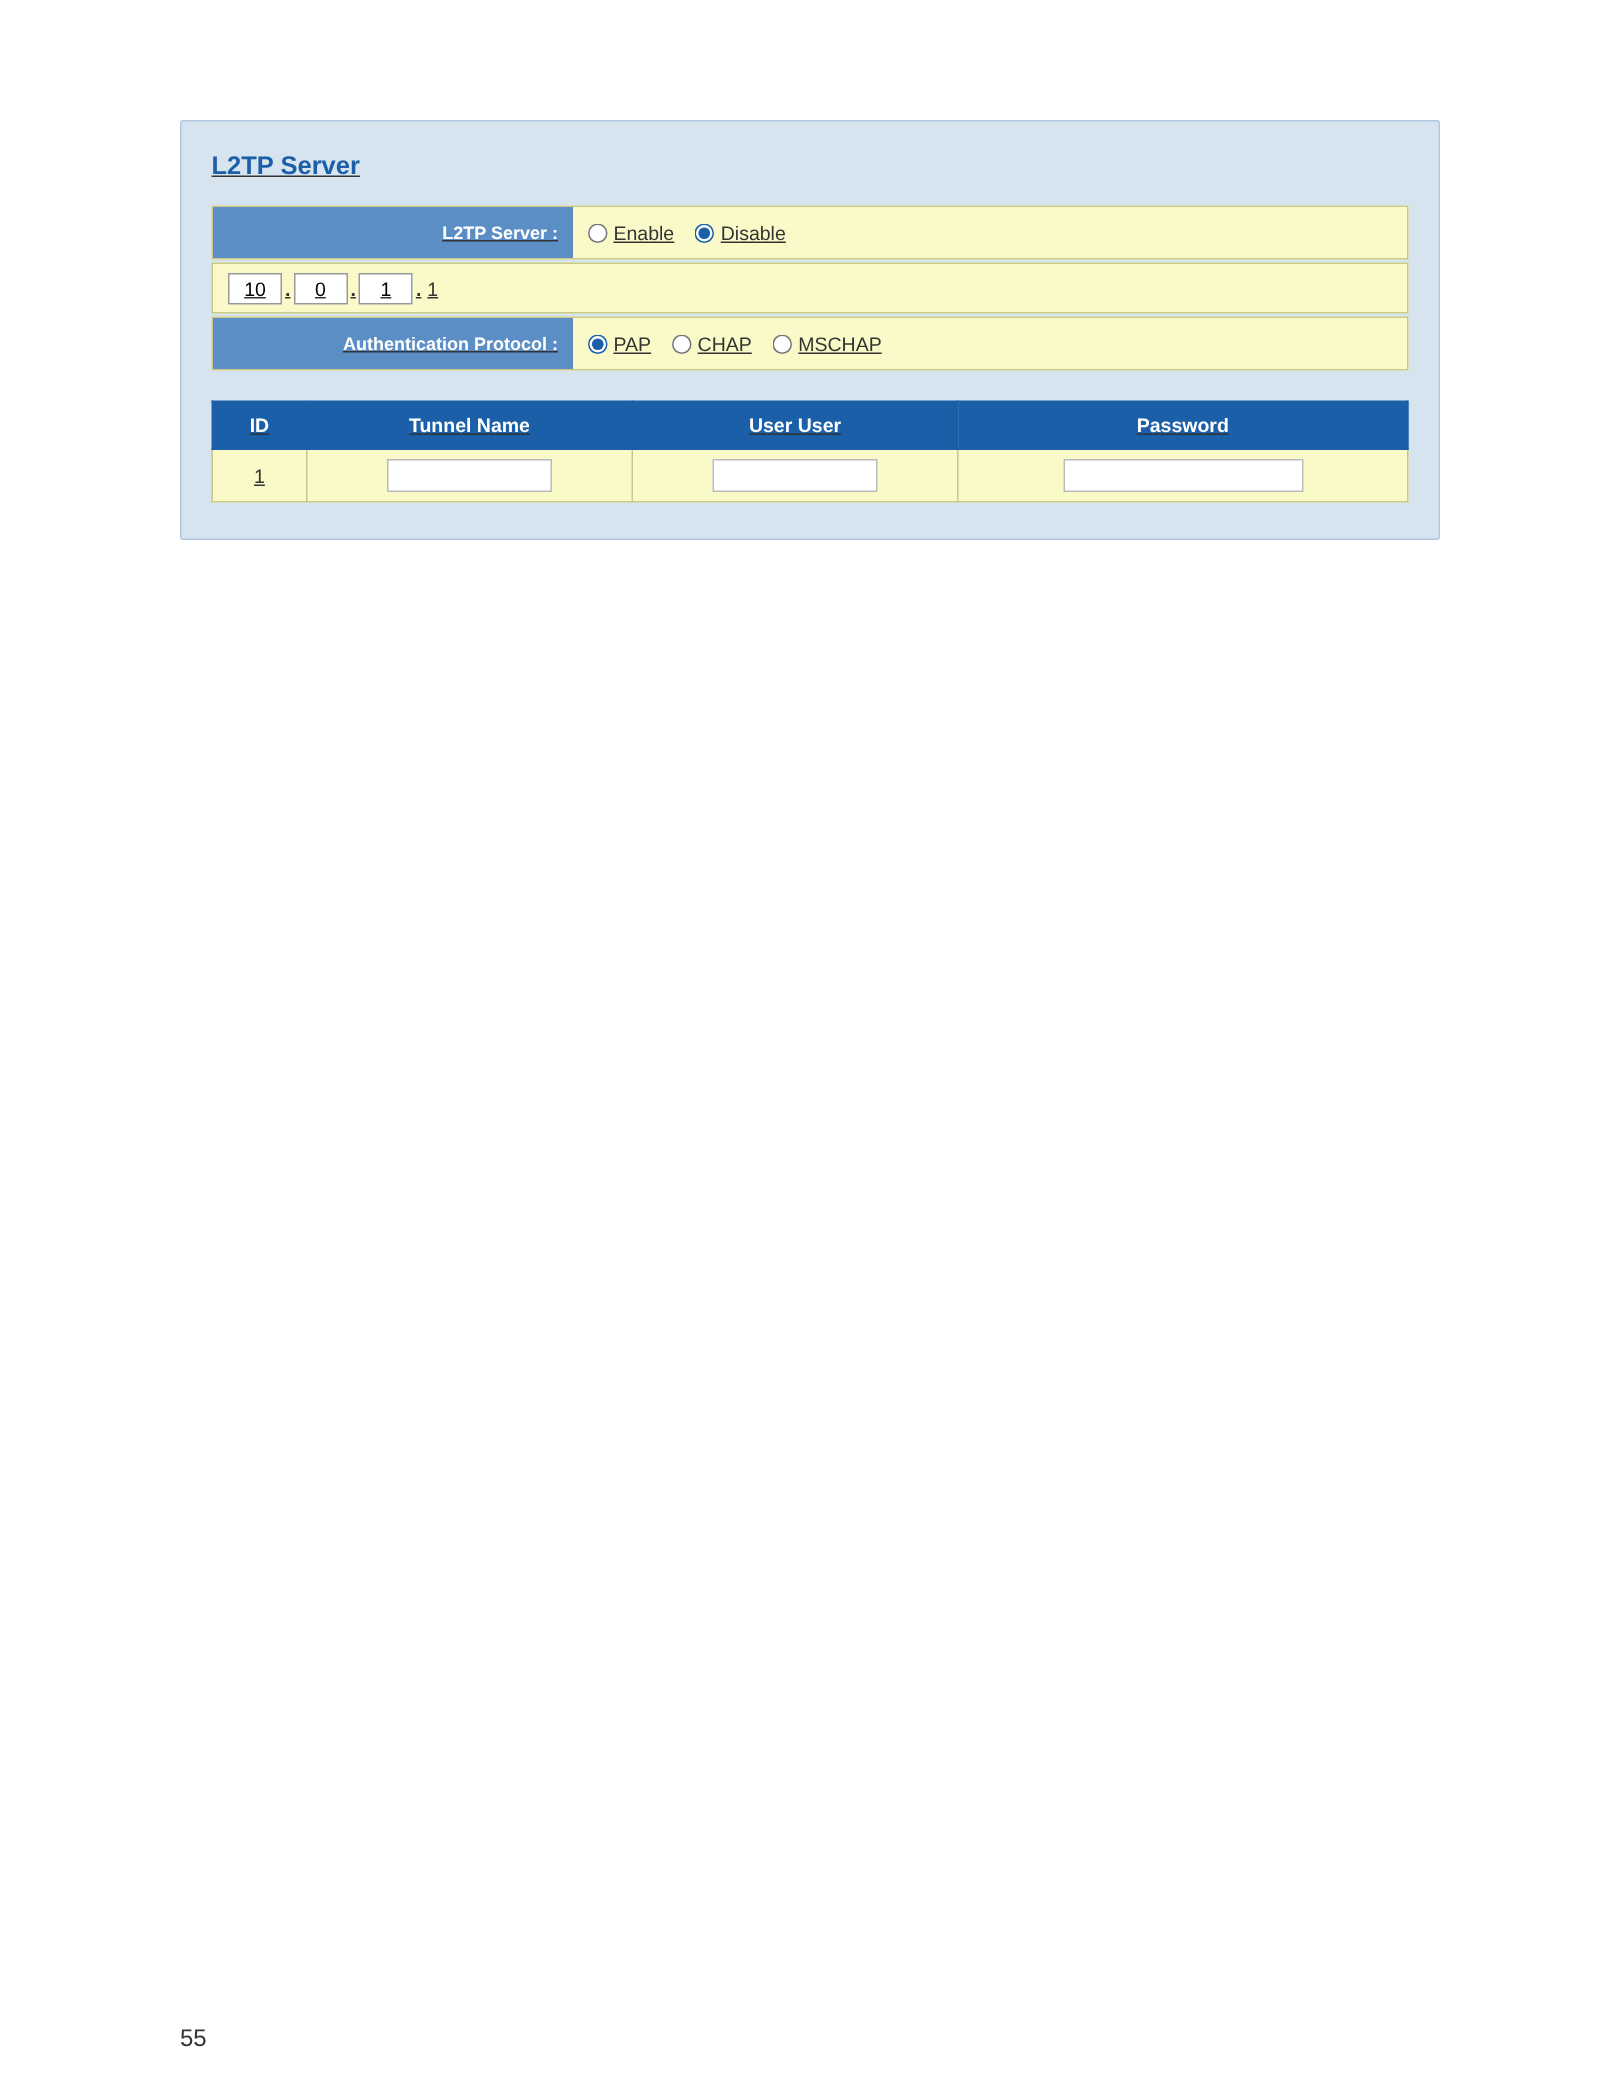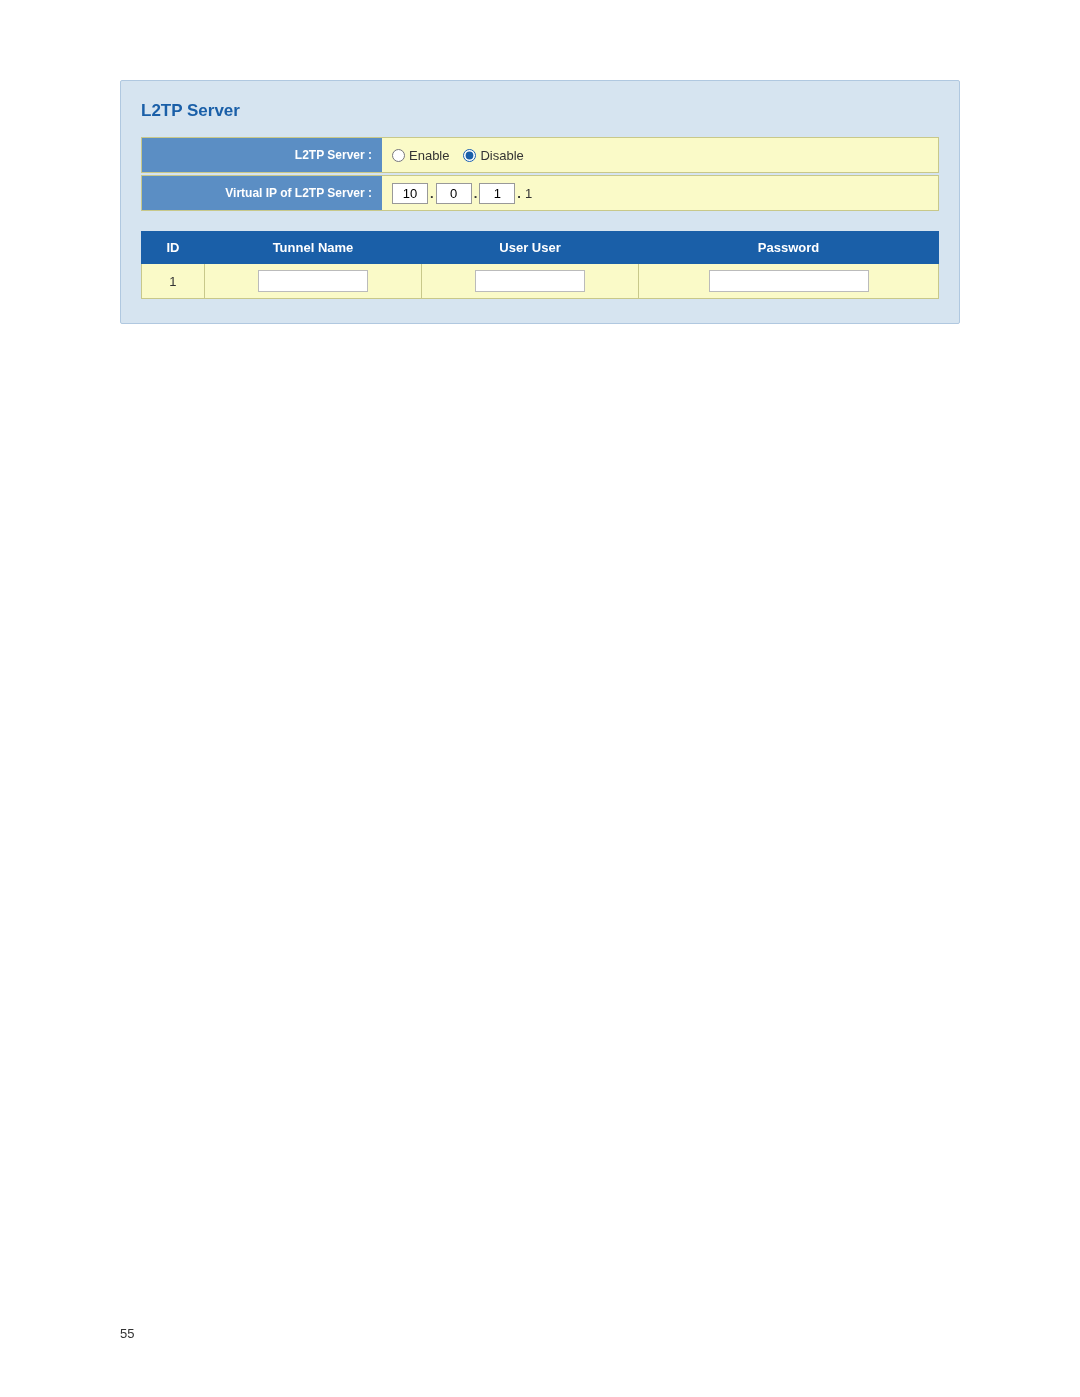--- a/index.html
+++ b/index.html
@@ -13,20 +13,21 @@
       font-family: Arial, Helvetica, sans-serif;
       font-size: 13px;
       color: #333;
       width: 1080px;
       min-height: 1397px;
       position: relative;
     }
 
     .page-content {
       padding: 80px 120px 80px 120px;
+      text-decoration: underline;
     }
 
     .panel {
       background: #d6e4f0;
       border: 1px solid #b0c8e0;
       padding: 20px 20px 24px 20px;
       border-radius: 2px;
     }
 
     .panel-title {
@@ -165,23 +166,23 @@
       font-size: 12px;
       background: #ffffff;
     }
 
     .table-input-wide {
       width: 160px;
     }
 
     .page-number {
       position: absolute;
-      bottom: 56px;
+      bottom: 28px;
       left: 120px;
-      font-size: 13px;
+      font-size: 16px;
       color: #333;
     }
   </style>
 </head>
 <body>
 
 <div class="page-content">
   <div class="panel">
     <div class="panel-title">L2TP Server</div>
 
@@ -197,34 +198,52 @@
             </div>
             <div class="radio-item">
               <input type="radio" name="l2tp_server" id="l2tp_disable" value="disable" checked="" style="">
               <label for="l2tp_disable">Disable</label>
             </div>
           </div>
         </div>
       </div>
 
       <div class="form-row">
-        <div class="form-label">Virtual IP of L2TP Server :</div>
         <div class="form-value">
           <div class="ip-inputs">
             <input type="text" class="ip-input" value="10" style="">
             <span class="ip-dot">.</span>
             <input type="text" class="ip-input" value="0" style="">
             <span class="ip-dot">.</span>
             <input type="text" class="ip-input" value="1" style="">
             <span class="ip-dot">.</span>
             <span class="ip-suffix">1</span>
           </div>
         </div>
       </div>
 
+      <div class="form-row">
+        <div class="form-label">Authentication Protocol :</div>
+        <div class="form-value">
+          <div class="radio-group">
+            <div class="radio-item">
+              <input type="radio" name="auth_protocol" id="auth_pap" value="pap" checked="" style="">
+              <label for="auth_pap">PAP</label>
+            </div>
+            <div class="radio-item">
+              <input type="radio" name="auth_protocol" id="auth_chap" value="chap" style="">
+              <label for="auth_chap">CHAP</label>
+            </div>
+            <div class="radio-item">
+              <input type="radio" name="auth_protocol" id="auth_mschap" value="mschap" style="">
+              <label for="auth_mschap">MSCHAP</label>
+            </div>
+          </div>
+        </div>
+      </div>
 
     </div>
 
     <div class="table-section">
       <table class="data-table">
         <thead>
           <tr>
             <th>ID</th>
             <th>Tunnel Name</th>
             <th>User User</th>

